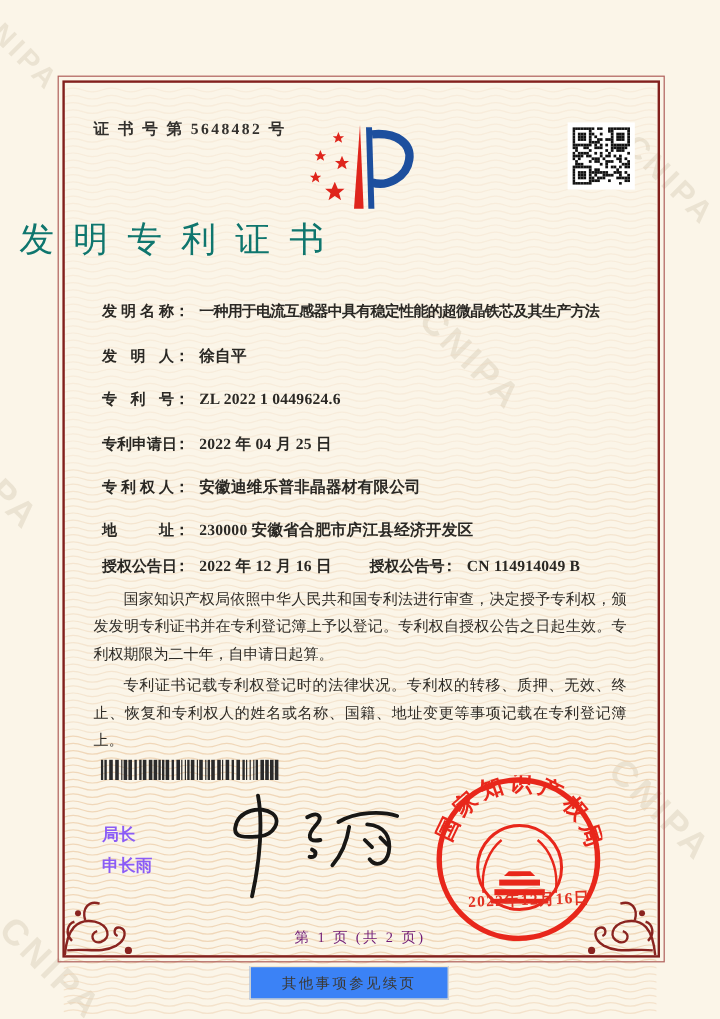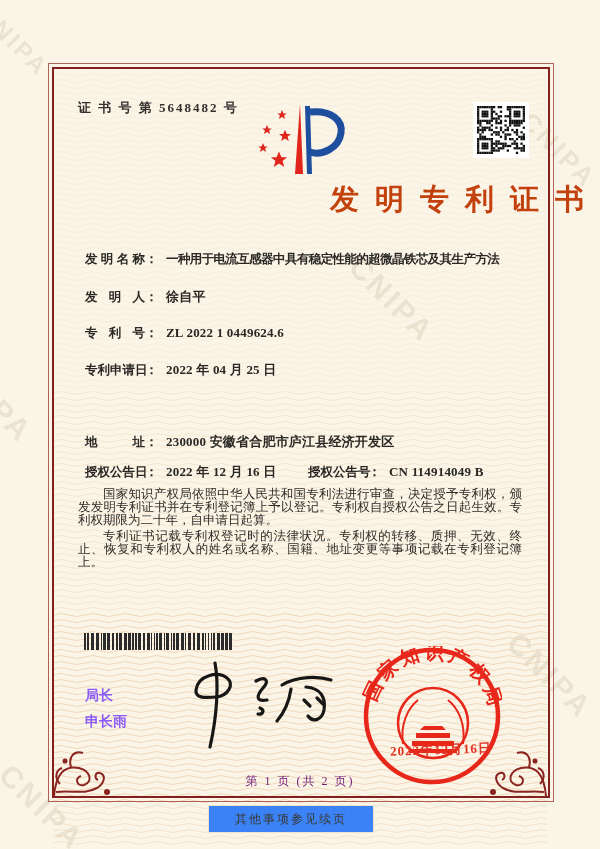--- a/index.html
+++ b/index.html
@@ -9,29 +9,29 @@
       color:rgba(158,138,102,0.16);letter-spacing:3px;transform:rotate(45deg);transform-origin:left top;
       white-space:nowrap;z-index:1;}
   .frame-outer{position:absolute;left:48px;top:63px;width:504px;height:737px;border:1px solid #b0605a;z-index:2;}
   .frame-inner{position:absolute;left:3px;top:3px;right:3px;bottom:3px;border:2px solid #82201d;}
   #waves{position:absolute;left:53px;top:68px;z-index:1;}
   .content{position:absolute;inset:0;z-index:3;}
   .certno{position:absolute;left:78px;top:99px;font-size:13px;color:#33312e;letter-spacing:2px;font-weight:bold;}
   .logo{position:absolute;left:252px;top:100px;}
   .qrbox{position:absolute;left:473px;top:102px;width:56px;height:56px;background:#ffffff;}
   .qrbox svg{position:absolute;left:4px;top:4px;}
-  .title{position:absolute;left:0;right:0;top:180px;text-align:right;font-size:29px;font-weight:bold;
-         color:#c2410c;letter-spacing:16px;text-indent:16px;}
+  .title{position:absolute;left:0;right:0;top:180px;text-align:left;font-size:29px;font-weight:normal;
+         color:#0f766e;letter-spacing:16px;text-indent:16px;}
   .frow{position:absolute;left:85px;width:460px;font-size:13px;color:#2a2824;font-weight:bold;white-space:nowrap;}
   .flabel{display:inline-block;width:60px;text-align:justify;text-align-last:justify;vertical-align:bottom;font-size:12.5px;}
   .fcolon{display:inline-block;margin-right:8px;}
   .fvalue{letter-spacing:0.2px;}
   .tight{font-size:12.5px;letter-spacing:-0.6px;}
   .fpair2{position:absolute;left:223px;top:0;}
-  .paras{position:absolute;left:78px;top:488px;width:444px;font-size:12.5px;line-height:13px;
+  .paras{position:absolute;left:78px;top:488px;width:444px;font-size:12.5px;line-height:23px;
          color:#2e2b26;text-align:justify;}
   .paras p{margin:0 0 3px 0;text-indent:2em;}
   #barcode{position:absolute;left:84px;top:633px;}
   .director{position:absolute;left:85px;top:682px;font-family:"Liberation Sans","DejaVu Sans",sans-serif;
             font-weight:bold;font-size:14px;color:#8b5cf6;line-height:26px;}
   .sig{position:absolute;left:182px;top:650px;}
   .seal{position:absolute;left:362px;top:646px;}
   .sealdate{position:absolute;left:366px;top:741px;width:150px;text-align:center;font-size:13px;font-weight:bold;
             color:#e23122;letter-spacing:1px;transform:rotate(-2deg);z-index:4;}
   .pageno{position:absolute;left:0;right:0;top:773px;text-align:center;font-size:12px;color:#701a75;letter-spacing:2px;}
@@ -469,20 +469,23 @@
     </div>
     <div class="frow" style="top:288px;">
       <span class="flabel">发明人</span><span class="fcolon">：</span><span class="fvalue">徐自平</span>
     </div>
     <div class="frow" style="top:324px;">
       <span class="flabel">专利号</span><span class="fcolon">：</span><span class="fvalue">ZL 2022 1 0449624.6</span>
     </div>
     <div class="frow" style="top:361px;">
       <span class="flabel">专利申请日</span><span class="fcolon">：</span><span class="fvalue">2022 年 04 月 25 日</span>
     </div>
+    <div class="frow" style="top:397px;">
+      <span class="flabel">专利权人</span><span class="fcolon">：</span><span class="fvalue">安徽迪维乐普非晶器材有限公司</span>
+    </div>
     <div class="frow" style="top:433px;">
       <span class="flabel">地址</span><span class="fcolon">：</span><span class="fvalue">230000 安徽省合肥市庐江县经济开发区</span>
     </div>
     <div class="frow" style="top:451px;margin-top:12px;">
       <span class="flabel">授权公告日</span><span class="fcolon">：</span><span class="fvalue">2022 年 12 月 16 日</span>
       <span class="fpair2">
         <span class="flabel">授权公告号</span><span class="fcolon">：</span><span class="fvalue">CN 114914049 B</span>
       </span>
     </div>
 

